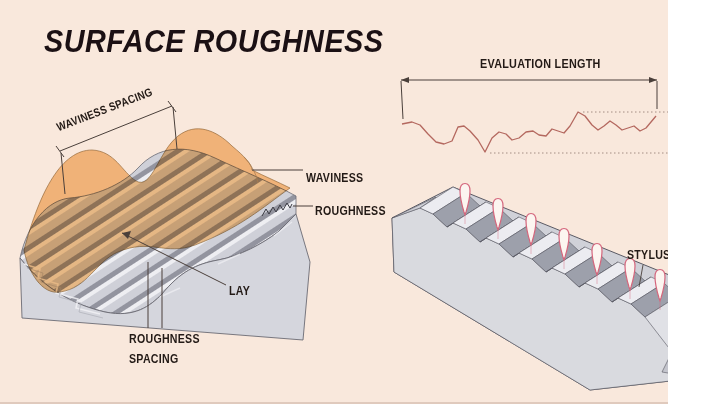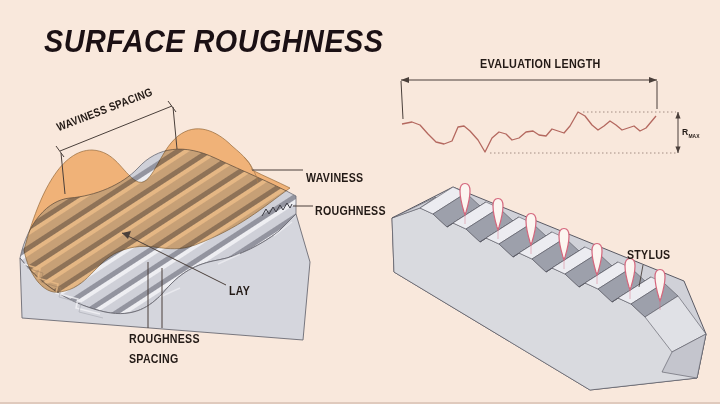--- a/index.html
+++ b/index.html
@@ -1,18 +1,18 @@
 <!DOCTYPE html>
 <html style="--background: #f9e8dc; --ink: #231a16; --sheet-orange: #f5be7e; --trace-red: #b4685f; --stylus-pink: #d4657c; --metal-light: #ececf1; --metal-mid: #d5d6dd; --metal-dark: #9da0ab; --line: #4a3f3a;"><head>
 <meta charset="utf-8">
 <style>
   html,body{margin:0;padding:0;}
   body{font-family:"Liberation Sans",sans-serif;}
   #stage{
-    position:relative;width:720px;height:404px;overflow:hidden;
+    position:relative;width:668px;height:404px;overflow:hidden;
     background:var(--background,#f9e8dc);
     text-decoration:underline;
   }
   #stage .bottom-edge{position:absolute;left:0;bottom:0;width:720px;height:2px;background:#e0cabd;}
   svg{position:absolute;left:0;top:0;}
   .lbl{
     position:absolute;color:var(--ink,#231a16);
     font-weight:700;font-size:12.5px;letter-spacing:.3px;line-height:1.15;
     white-space:nowrap;transform-origin:0 0;transform:scaleX(.85);
   }

